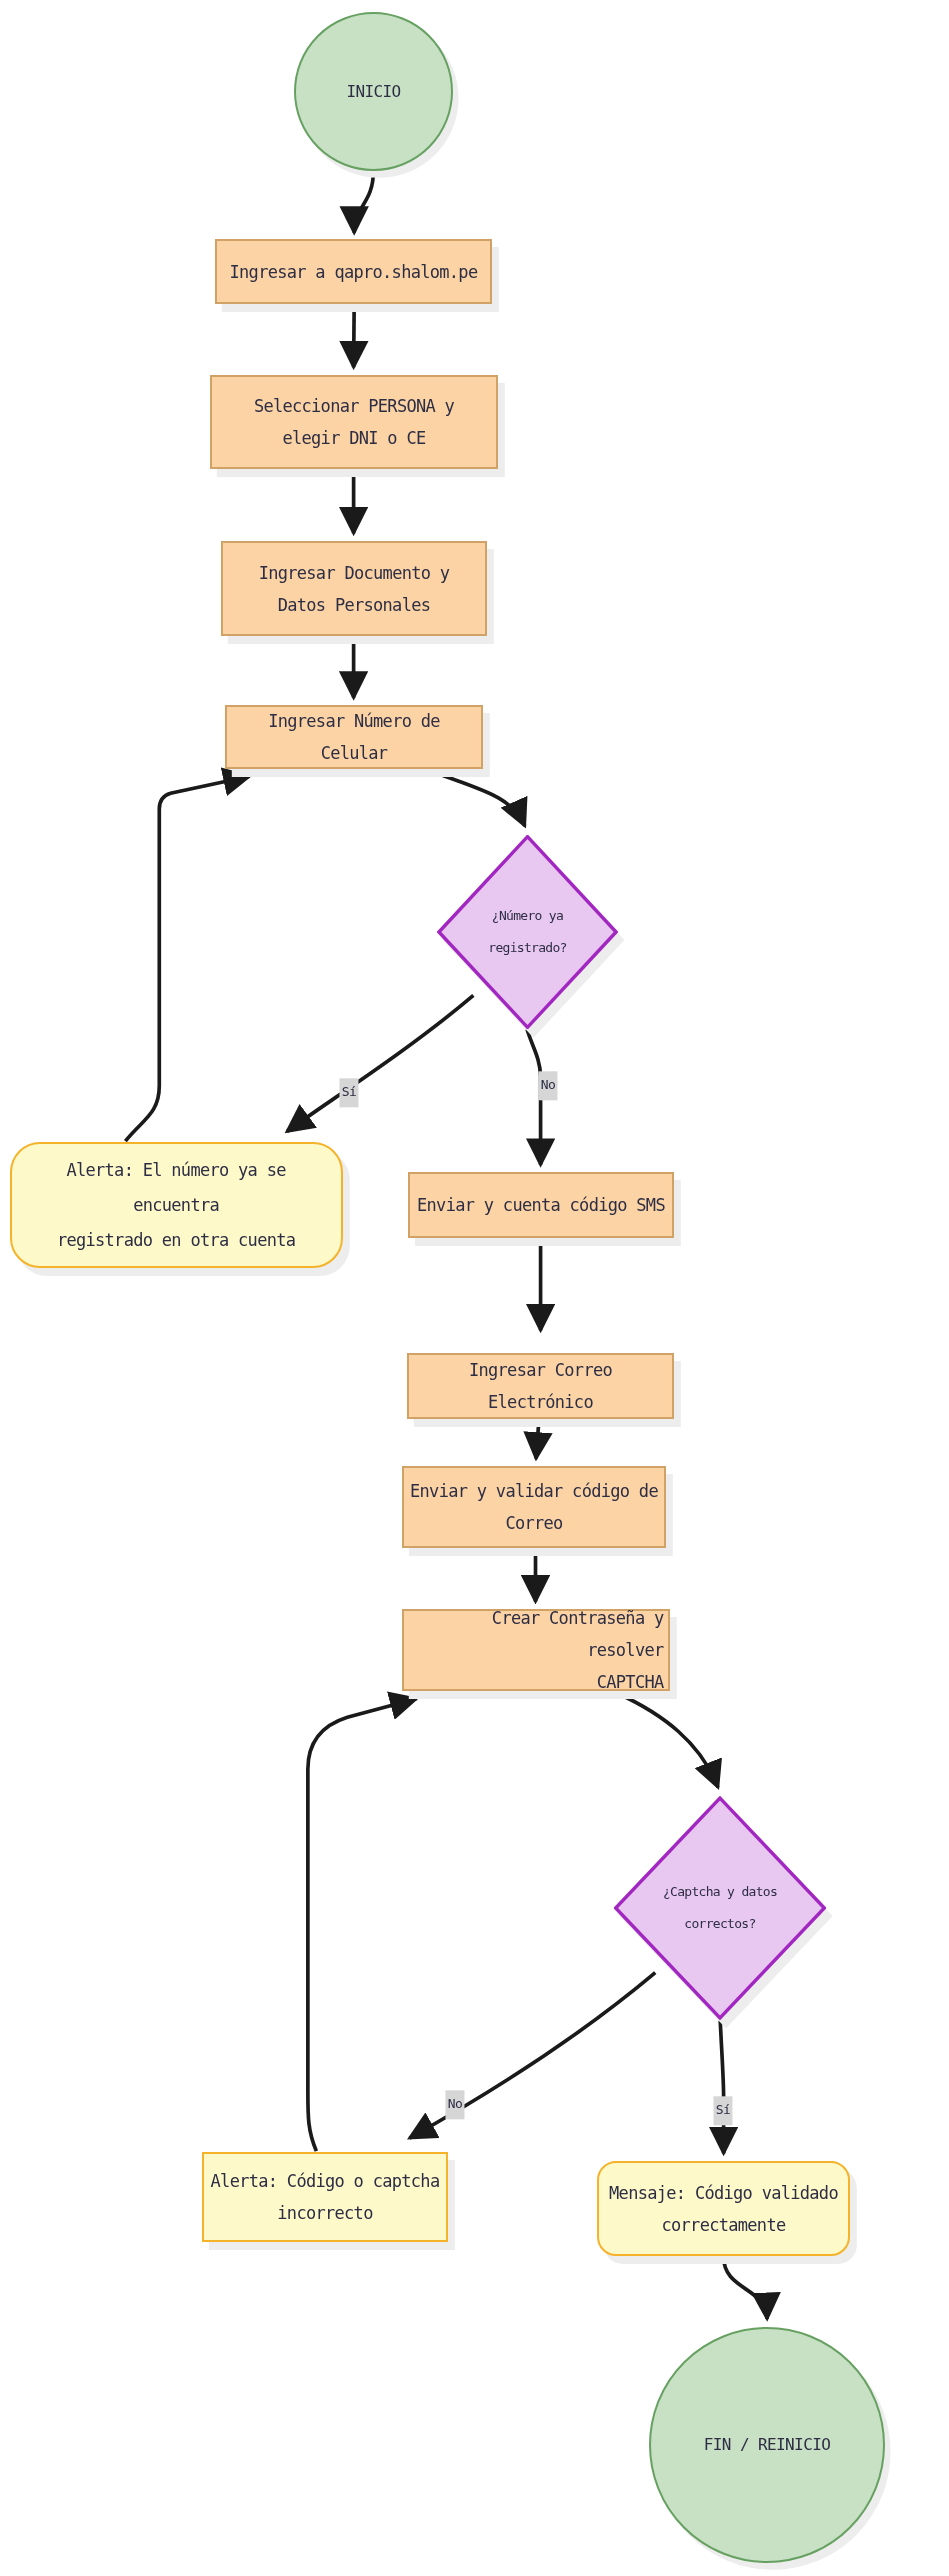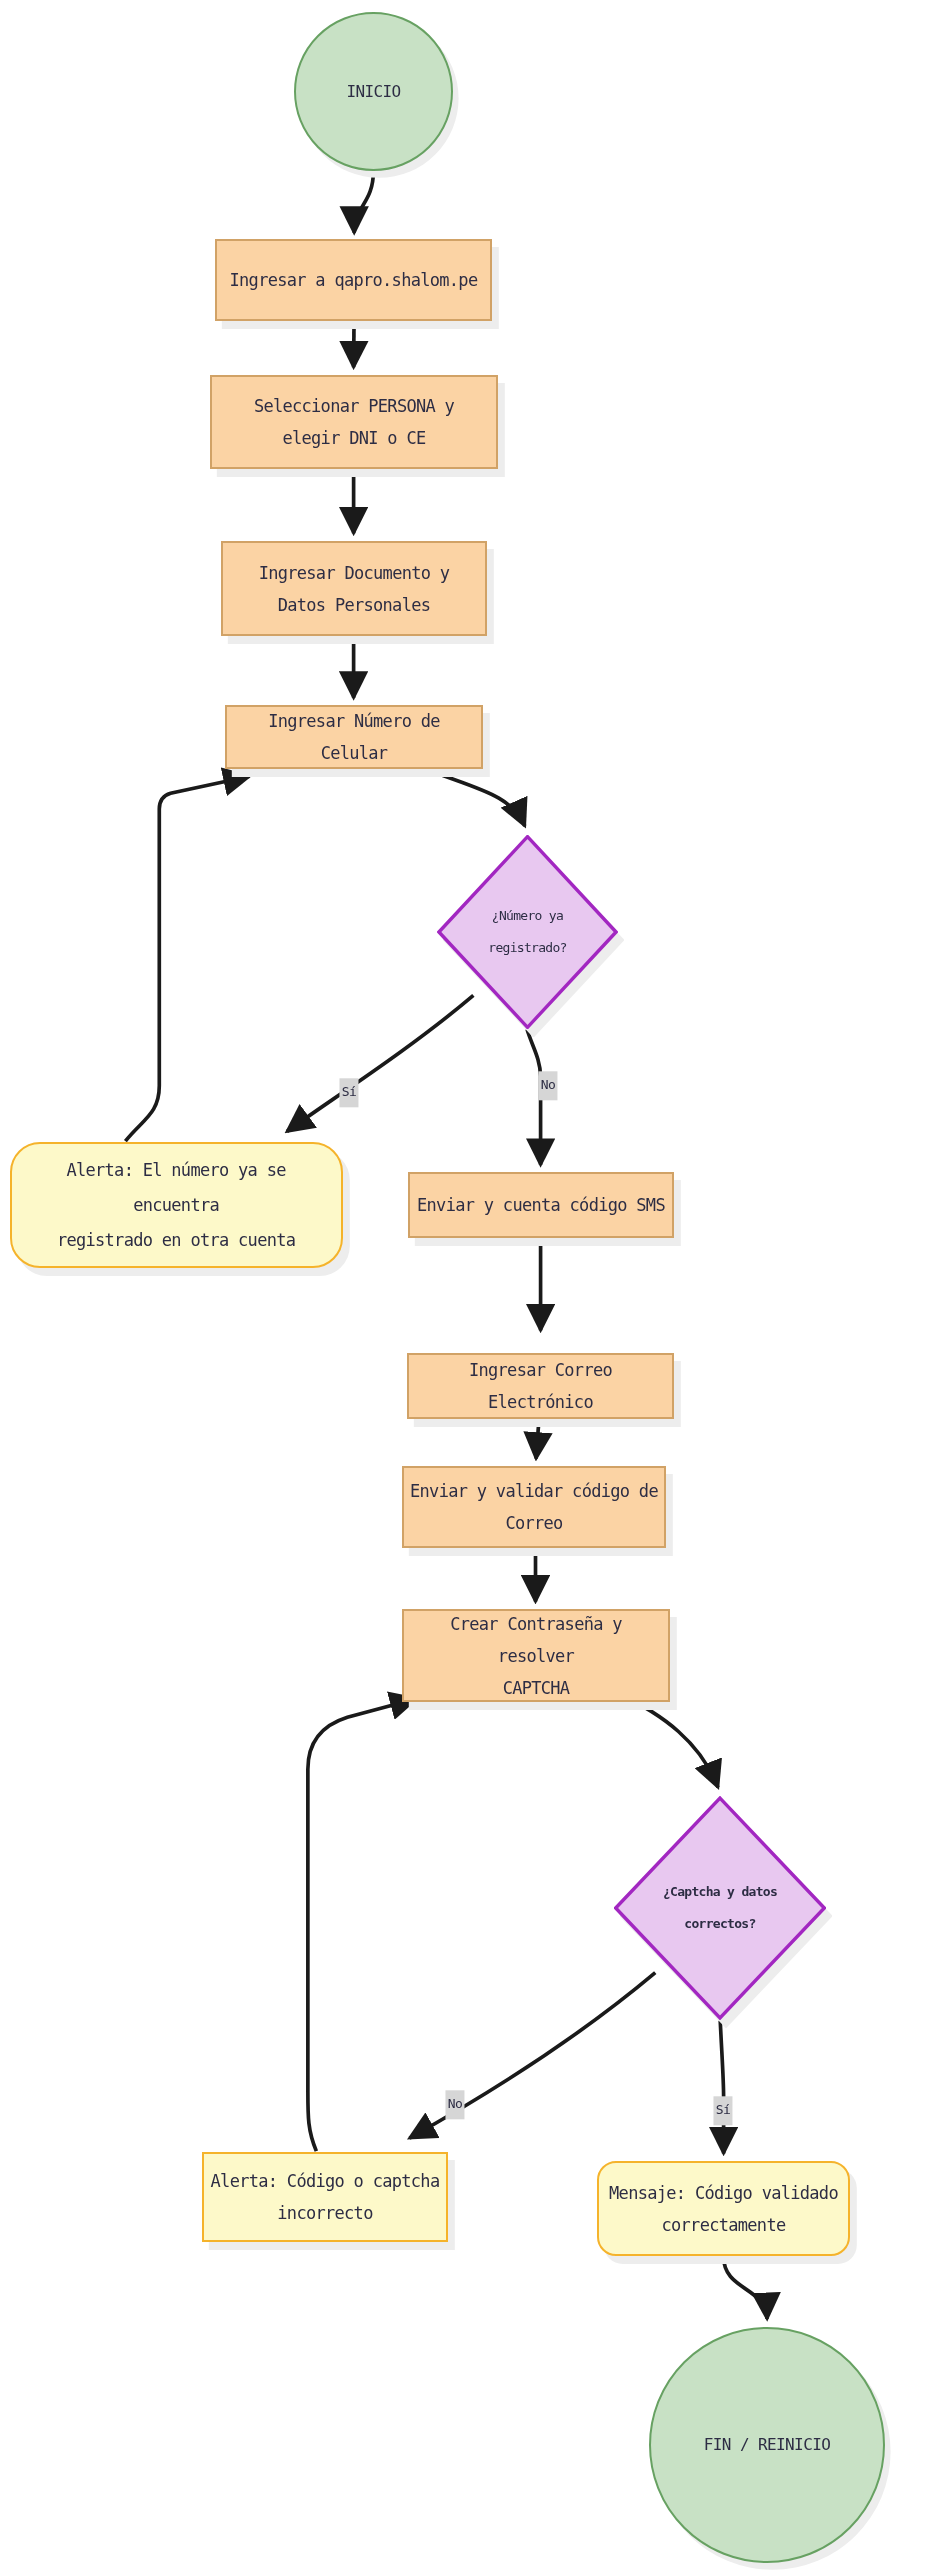--- a/index.html
+++ b/index.html
@@ -71,21 +71,21 @@
     <path d="M1092,2997 C1175,3035 1240,3085 1271,3164" marker-end="url(#arrow)"></path>
     <path d="M1160,3492 C1010,3618 850,3715 725,3785" marker-end="url(#arrow)"></path>
     <path d="M560,3808 C545,3772 545,3748 545,3702 L545,3132 Q545,3062 615,3040 L737,3007" marker-end="url(#arrow)"></path>
     <path d="M1275,3577 C1278,3640 1281,3680 1281,3712 L1281,3812" marker-end="url(#arrow)"></path>
     <path d="M1281,3995 C1281,4055 1356,4048 1358,4105" marker-end="url(#arrow)"></path>
   </g>
 </svg>
 
 <div class="node terminal" style="left:294px;top:12px;width:159px;height:159px;">INICIO</div>
 
-<div class="node process" style="left:215px;top:239px;width:277px;height:82px;text-align:center;">Ingresar a qapro.shalom.pe</div>
+<div class="node process" style="left:215px;top:239px;width:277px;height:65px;text-align:center;">Ingresar a qapro.shalom.pe</div>
 
 <div class="node process" style="left:210px;top:375px;width:288px;height:94px;">Seleccionar PERSONA y
 elegir DNI o CE</div>
 
 <div class="node process" style="left:221px;top:541px;width:266px;height:95px;">Ingresar Documento y
 Datos Personales</div>
 
 <div class="node process" style="left:225px;top:705px;width:258px;height:64px;">Ingresar Número de Celular</div>
 
 <div class="diamond-wrap" style="left:437px;top:835px;width:181px;height:194px;">
@@ -100,24 +100,24 @@
 encuentra
 registrado en otra cuenta</div>
 
 <div class="node process" style="left:408px;top:1172px;width:266px;height:66px;">Enviar y cuenta código SMS</div>
 
 <div class="node process" style="left:407px;top:1338px;width:267px;height:66px;margin-top:15px;">Ingresar Correo Electrónico</div>
 
 <div class="node process" style="left:402px;top:1466px;width:264px;height:82px;">Enviar y validar código de
 Correo</div>
 
-<div class="node process" style="left:402px;top:1609px;width:268px;height:93px;">Crear Contraseña y resolver
+<div class="node process" style="left:402px;top:1609px;width:268px;height:82px;text-align:right;">Crear Contraseña y resolver
 CAPTCHA</div>
 
-<div class="diamond-wrap" style="left:614px;top:1796px;width:212px;height:224px;font-weight:bold;">
+<div class="diamond-wrap" style="left:614px;top:1796px;width:212px;height:224px;">
   <svg width="212" height="224" viewBox="0 0 376 396">
     <polygon points="188,3 373,198 188,393 3,198" fill="var(--decision-fill)" stroke="var(--decision-border)" stroke-width="6"></polygon>
   </svg>
   <div class="diamond-label">¿Captcha y datos
 correctos?</div>
 </div>
 
 <div class="node alertbox" style="left:202px;top:2152px;width:246px;height:90px;">Alerta: Código o captcha
 incorrecto</div>
 

